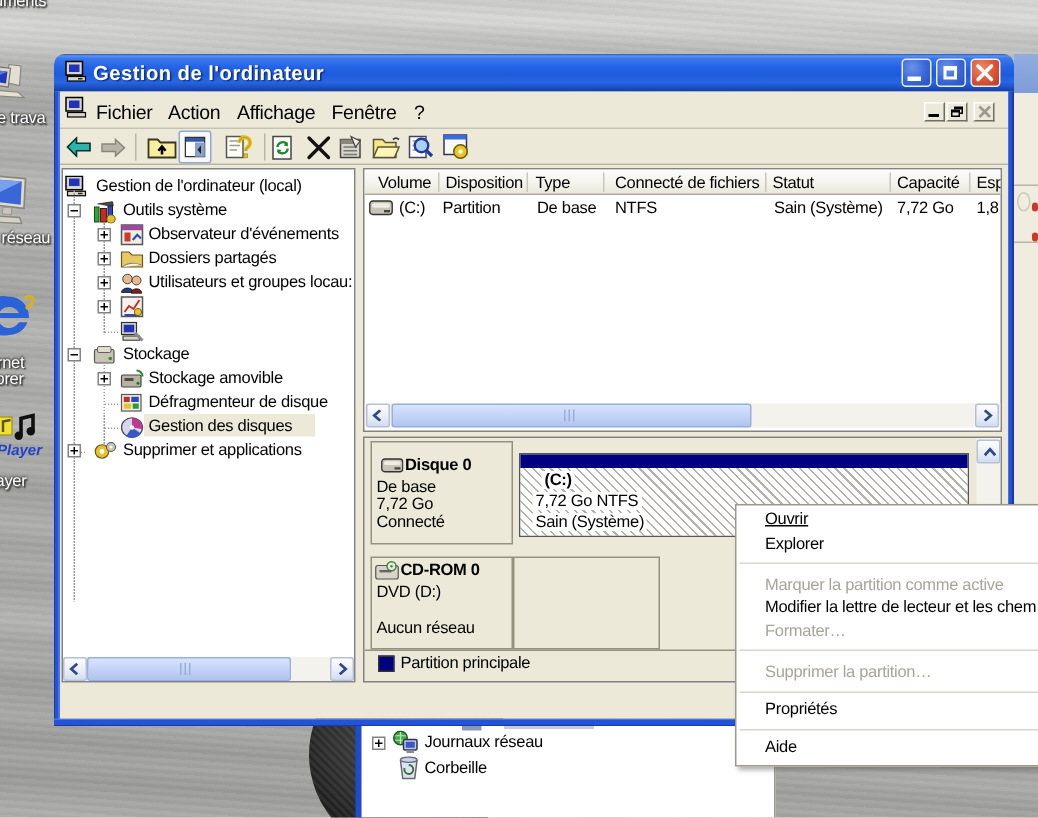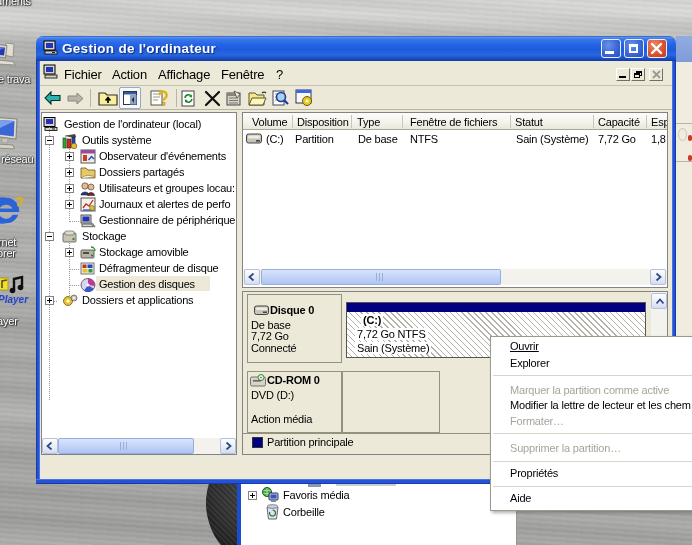--- a/index.html
+++ b/index.html
@@ -64,21 +64,21 @@
  <div class="ab" style="left:248px;top:491px;width:9px;height:9px;border:1px solid #848284;background:#fff;"></div>
  <div class="ab" style="left:249.5px;top:494.5px;width:5px;height:1px;background:#000;"></div>
  <div class="ab" style="left:251.5px;top:492.5px;width:1px;height:5px;background:#000;"></div>
  <svg class="ab" style="left:261px;top:487px;" width="19" height="16" viewBox="0 0 19 16">
   <circle cx="6" cy="5" r="4.5" fill="#4aa84a" stroke="#1a5a1a"></circle>
   <path d="M2.5 3.5 h7 M2.5 6.5 h7 M6 1 v8" stroke="#b8e8b8" stroke-width="0.8" fill="none"></path>
   <rect x="8" y="6" width="9" height="7" rx="1" fill="#b8c8e8" stroke="#334"></rect>
   <rect x="9.5" y="7.5" width="6" height="4" fill="#3a55c8"></rect>
   <rect x="10" y="13" width="5" height="2" fill="#889"></rect>
  </svg>
- <div class="ab t11" style="left:283px;top:489px;">Favoris média</div>
+ <div class="ab t11" style="left:283px;top:489px;">Journaux réseau</div>
  <svg class="ab" style="left:265px;top:503px;" width="15" height="17" viewBox="0 0 15 17">
   <path d="M2 4 L13 4 L11.5 16 L3.5 16 Z" fill="#dce4f0" stroke="#667" stroke-width="1"></path>
   <ellipse cx="7.5" cy="3.5" rx="5.5" ry="1.8" fill="#c8d4e8" stroke="#667" stroke-width="0.8"></ellipse>
   <path d="M7.5 7 a3 3 0 1 1 -2.8 2" stroke="#3a6a3a" stroke-width="1.2" fill="none"></path>
  </svg>
  <div class="ab t11" style="left:283px;top:506px;">Corbeille</div>
 </div>
 
 <div id="dicons" class="ab" style="z-index:2;left:0;top:0;width:40px;height:545px;overflow:hidden;">
  <div class="ab dlabel" style="left:-4px;top:-5px;">uments</div>
@@ -286,28 +286,26 @@
  <div class="ab t11" style="left:57px;top:69px;">Utilisateurs et groupes locau:</div>
  <div class="ab pm plus" style="left:23px;top:87px;">
       <span></span>
     </div>
  <svg class="ab" style="left:38px;top:84px;" width="16" height="16" viewBox="0 0 16 16">
       <rect x="1" y="1" width="14" height="13" fill="#f4f2ea" stroke="#555"></rect>
       <path d="M3 11 l3 -4 l3 2 l4 -6" stroke="#c03020" stroke-width="1.3" fill="none"></path>
       <path d="M3 13 h10" stroke="#2848c0" stroke-width="1.2"></path>
       <circle cx="12" cy="11" r="2.4" fill="#e8c030" stroke="#6a5a10" stroke-width="0.6"></circle>
     </svg>
- <div class="ab t11" style="left:57px;top:85px;">Journaux et alertes de perfo</div>
  <svg class="ab" style="left:38px;top:100px;" width="16" height="16" viewBox="0 0 16 16">
       <rect x="1" y="2" width="10" height="8" fill="#d8d4c8" stroke="#333" stroke-width="0.8"></rect>
       <rect x="2.5" y="3.5" width="7" height="5" fill="#2233bb"></rect>
       <rect x="2" y="11" width="11" height="2.8" fill="#d8d4c8" stroke="#333" stroke-width="0.7"></rect>
       <path d="M10 9 l5 5" stroke="#888" stroke-width="2"></path>
     </svg>
- <div class="ab t11" style="left:57px;top:101px;">Gestionnaire de périphérique</div>
 
  <div class="ab pm" style="left:3px;top:119px;">
       <span></span>
     </div>
  <svg class="ab" style="left:20px;top:116px;" width="16" height="16" viewBox="0 0 16 16">
       <rect x="1" y="4" width="13" height="9" rx="1" fill="#c8c4b4" stroke="#555" stroke-width="0.8"></rect>
       <rect x="3" y="2" width="9" height="4" rx="1" fill="#e0dccc" stroke="#555" stroke-width="0.6"></rect>
       <circle cx="11.5" cy="10" r="1.2" fill="#3a8a3a"></circle>
     </svg>
  <div class="ab t11" style="left:40px;top:117px;">Stockage</div>
@@ -340,41 +338,41 @@
 
  <div class="ab pm plus" style="left:3px;top:183px;">
       <span></span>
     </div>
  <svg class="ab" style="left:20px;top:180px;" width="16" height="16" viewBox="0 0 16 16">
       <circle cx="6" cy="8" r="4.5" fill="#e8c030" stroke="#6a5a10" stroke-width="0.8"></circle>
       <circle cx="6" cy="8" r="1.6" fill="#fff"></circle>
       <circle cx="12" cy="5" r="3" fill="#c8c4b4" stroke="#555" stroke-width="0.7"></circle>
       <circle cx="12" cy="5" r="1" fill="#fff"></circle>
     </svg>
- <div class="ab t11" style="left:40px;top:181px;">Dossiers et applications</div>
+ <div class="ab t11" style="left:40px;top:181px;">Supprimer et applications</div>
 
  <div class="ab sbtrack" style="left:0px;top:325px;width:194px;height:16px;"></div>
  <div class="ab sbbtn" style="left:0px;top:325px;width:16px;height:16px;"></div>
  <div class="ab sbbtn" style="left:178px;top:325px;width:16px;height:16px;"></div>
  <div class="ab sbthumb" style="left:16px;top:325px;width:136px;height:16px;"></div>
  <svg class="ab" style="left:4px;top:329px;" width="8" height="8" viewBox="0 0 8 8">
       <path d="M5.5 0.5 L1.5 4 L5.5 7.5" stroke="#2a4a8c" stroke-width="1.8" fill="none"></path>
     </svg>
  <svg class="ab" style="left:182px;top:329px;" width="8" height="8" viewBox="0 0 8 8">
       <path d="M2.5 0.5 L6.5 4 L2.5 7.5" stroke="#2a4a8c" stroke-width="1.8" fill="none"></path>
     </svg>
  <div class="ab" style="left:78px;top:329px;width:1px;height:8px;background:#98aed8;box-shadow:3px 0 0 #98aed8,6px 0 0 #98aed8;"></div>
 </div>
 <div id="listpane" class="ab z11" style="left:242px;top:112px;width:426px;height:176px;border:1px solid #848284;background:#fff;overflow:hidden;">
 
  <div class="ab" style="left:0;top:0;width:424px;height:17px;background:linear-gradient(180deg,#fcfcfb 0%,#f4f3ec 60%,#e9e7da 100%);border-bottom:1px solid #aca899;"></div>
  <div class="ab t11" style="left:9px;top:3px;">Volume</div>
  <div class="ab t11" style="left:54px;top:3px;">Disposition</div>
  <div class="ab t11" style="left:114px;top:3px;">Type</div>
- <div class="ab t11" style="left:167px;top:3px;">Fenêtre de fichiers</div>
+ <div class="ab t11" style="left:167px;top:3px;">Connecté de fichiers</div>
  <div class="ab t11" style="left:272px;top:3px;">Statut</div>
  <div class="ab t11" style="left:355px;top:3px;">Capacité</div>
  <div class="ab t11" style="left:408px;top:3px;">Esp</div>
  <div class="ab" style="left:49px;top:2px;width:1px;height:13px;background:#c9c7b8;"></div>
  <div class="ab" style="left:108px;top:2px;width:1px;height:13px;background:#c9c7b8;"></div>
  <div class="ab" style="left:159px;top:2px;width:1px;height:13px;background:#c9c7b8;"></div>
  <div class="ab" style="left:267px;top:2px;width:1px;height:13px;background:#c9c7b8;"></div>
  <div class="ab" style="left:350px;top:2px;width:1px;height:13px;background:#c9c7b8;"></div>
  <div class="ab" style="left:403px;top:2px;width:1px;height:13px;background:#c9c7b8;"></div>
 
@@ -433,21 +431,21 @@
  <div class="ab" style="left:4px;top:79px;width:95px;height:62px;border:1px solid #94927e;background:#ece9d8;"></div>
  <div class="ab" style="left:99px;top:79px;width:98px;height:62px;border:1px solid #94927e;background:#ece9d8;"></div>
  <svg class="ab" style="left:7px;top:82px;" width="16" height="13" viewBox="0 0 16 13">
       <rect x="0.5" y="3" width="15" height="9" rx="1.5" fill="#d8d5c8" stroke="#555" stroke-width="0.8"></rect>
       <circle cx="11" cy="3.5" r="3" fill="#e8e8e0" stroke="#3a8a3a" stroke-width="1"></circle>
       <circle cx="11" cy="3.5" r="0.8" fill="#3a8a3a"></circle>
       <rect x="3" y="6" width="8" height="1.6" fill="#666"></rect>
     </svg>
  <div class="ab t11" style="left:24px;top:82px;font-weight:bold;">CD-ROM 0</div>
  <div class="ab t11" style="left:8px;top:97px;">DVD (D:)</div>
- <div class="ab t11" style="left:8px;top:121px;">Action média</div>
+ <div class="ab t11" style="left:8px;top:121px;">Aucun réseau</div>
 
  <div class="ab" style="left:0px;top:141px;width:424px;height:1px;background:#94927e;"></div>
  <div class="ab" style="left:9px;top:145px;width:11px;height:11px;background:#000080;border:1px solid #333;"></div>
  <div class="ab t11" style="left:24px;top:144px;">Partition principale</div>
 </div>
 
 <div id="cmenu" class="ab"></div>
 <div class="mi" style="top:340px;text-decoration:underline;">Ouvrir</div>
 <div class="mi" style="top:357px;">Explorer</div>
 <div class="msep" style="top:375px;"></div>

